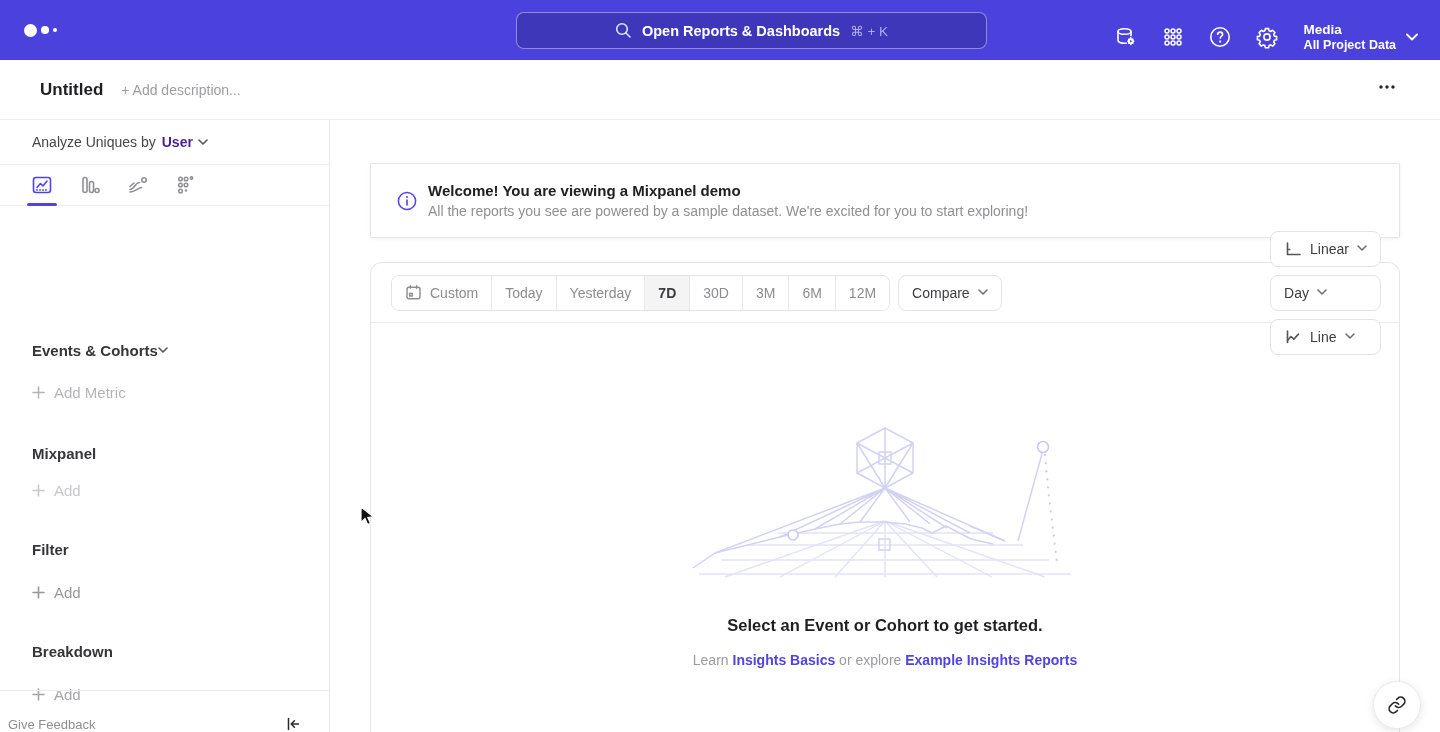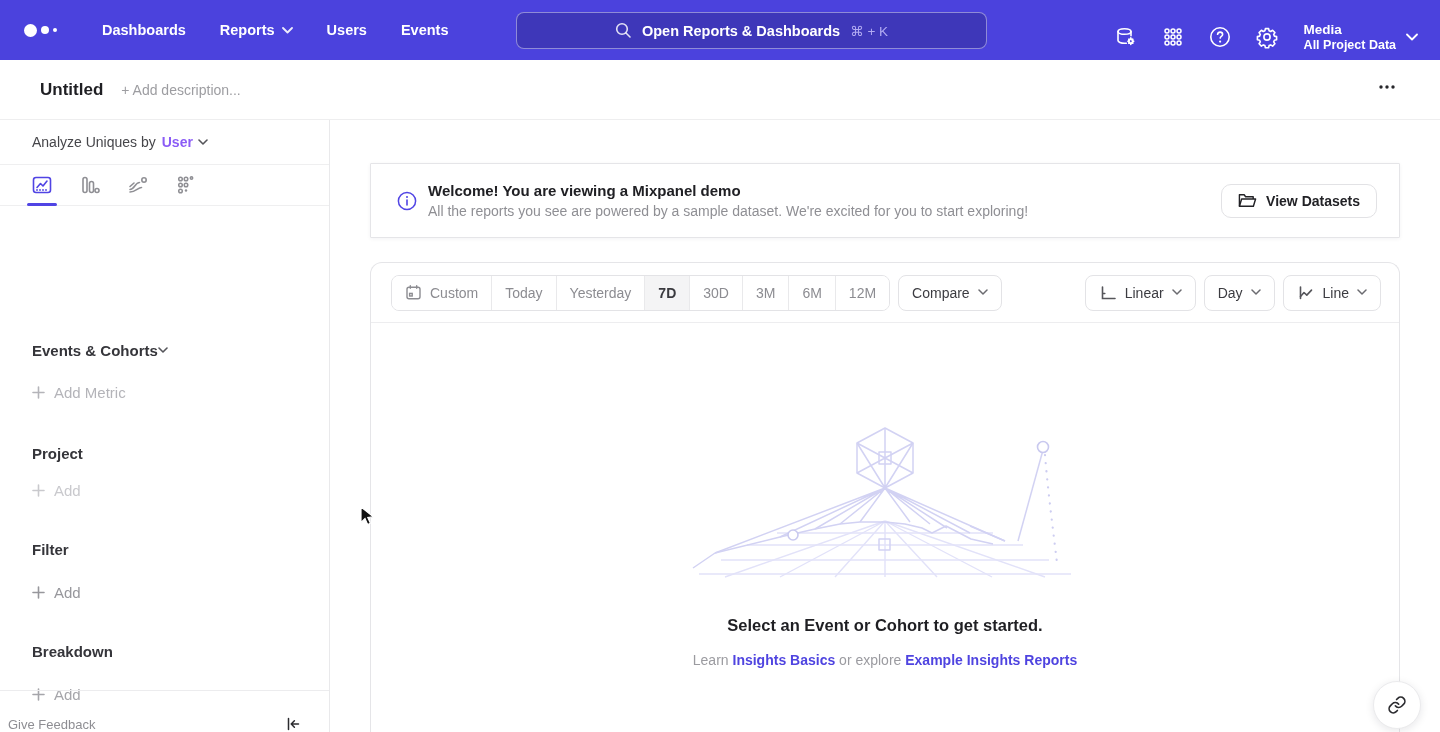--- a/index.html
+++ b/index.html
@@ -34,21 +34,21 @@
   .h-iconbtn { width:26px; height:26px; display:flex; align-items:center; justify-content:center; cursor:pointer; color:#2c2c30; }
   .save-btn { width:54px; height:32px; background:#b7aef2; border:none; border-radius:8px; color:#fff; font-size:14px; font-weight:600; margin-left:4px; cursor:pointer; font-family:inherit; }
 
   
   .content { display:flex; height:612px; }
   .sidebar { position:relative; width:330px; border-right:1px solid #e9e9eb; background:#fff; flex:none; }
   .main { position:relative; flex:1; background:#fff; }
 
   
   .analyze-row { position:absolute; top:0; left:0; right:0; height:45px; display:flex; align-items:center; padding-left:32px; border-bottom:1px solid #efeff0; font-size:14px; color:#46464a; }
-  .analyze-row .a-val { font-weight:700; color:#8b5cf6; margin-left:6px; display:flex; align-items:center; gap:5px; cursor:pointer; }
+  .analyze-row .a-val { font-weight:700; color:#4c1d95; margin-left:6px; display:flex; align-items:center; gap:5px; cursor:pointer; }
   .tabs-row { position:absolute; top:45px; left:0; right:0; height:41px; border-bottom:1px solid #efeff0; display:flex; align-items:center; gap:24px; padding-left:30px; }
   .tab { position:relative; width:24px; height:41px; display:flex; align-items:center; justify-content:center; cursor:pointer; }
   .tab.active::after { content:""; position:absolute; left:-3px; right:-3px; bottom:0; height:3px; background:#5044e4; border-radius:2px; }
   .sb-title { position:absolute; left:32px; font-size:15px; font-weight:700; color:#35353a; display:flex; align-items:center; gap:0; }
   .sb-add { position:absolute; left:32px; font-size:15px; cursor:pointer; display:flex; align-items:center; gap:9px; }
   .sb-bottom { position:absolute; left:0; right:0; bottom:0; height:42px; border-top:1px solid #ececee; display:flex; align-items:flex-end; padding:0 28px 0 8px; justify-content:space-between; }
   .feedback { font-size:13px; color:#8e8e93; cursor:pointer; }
 
   
   .banner { position:absolute; left:40px; right:40px; top:43px; height:75px; background:#fff; border:1px solid #e5e5e8; border-radius:1px; box-shadow:0 1px 4px rgba(25,25,50,0.05); display:flex; align-items:center; padding:0 22px 0 26px; }
@@ -58,58 +58,41 @@
   .view-datasets { margin-left:auto; height:34px; border:1px solid #e2e2e5; background:#fff; border-radius:10px; display:flex; align-items:center; gap:9px; padding:0 16px; font-size:14px; font-weight:600; color:#222226; cursor:pointer; font-family:inherit; }
 
   .report-card { position:absolute; left:40px; right:40px; top:142px; height:600px; border:1px solid #e5e5e8; border-bottom:none; border-radius:12px 12px 0 0; background:#fff; }
   .controls { height:60px; border-bottom:1px solid #ededef; display:flex; align-items:center; padding:0 18px 0 20px; }
   .seg { display:flex; align-items:stretch; height:36px; border:1px solid #e3e3e6; border-radius:8px; overflow:hidden; }
   .seg-item { display:flex; align-items:center; gap:8px; padding:0 13px; font-size:14px; color:#8c8c91; border-left:1px solid #e9e9eb; cursor:pointer; background:#fff; white-space:nowrap; }
   .seg-item:first-child { border-left:none; }
   .seg-item.active { background:#f4f4f5; color:#3a3a3f; font-weight:600; }
   .ctl-btn { height:36px; border:1px solid #e3e3e6; background:#fff; border-radius:8px; display:flex; align-items:center; gap:8px; padding:0 13px; font-size:14px; color:#3c3c41; font-weight:500; cursor:pointer; font-family:inherit; white-space:nowrap; }
   .compare { margin-left:8px; }
-  .right-ctls { margin-left:auto; display:flex; gap:8px; }
+  .right-ctls { margin-left:auto; display:flex; gap:8px;flex-direction:column; }
 
   .empty { position:absolute; left:0; right:0; top:60px; display:flex; flex-direction:column; align-items:center; }
   .illus { margin-top:102px; }
   .empty-title { margin-top:36px; font-size:16.5px; font-weight:700; color:#1f1f23; }
   .empty-links { margin-top:17px; font-size:14px; color:#9b9ba0; }
   .empty-links .lnk { color:#4f44e0; font-weight:600; cursor:pointer; }
   .float-link { position:absolute; left:1043px; top:561px; width:48px; height:48px; border-radius:50%; background:#fff; border:1px solid #ebebed; box-shadow:0 2px 8px rgba(20,20,40,0.10); display:flex; align-items:center; justify-content:center; cursor:pointer; }
 
   .cursor { position:absolute; left:360px; top:506px; z-index:50; pointer-events:none; }
 </style>
 </head>
 <body>
 
 <div class="page">
 
   <div class="topnav">
     <div class="logo">
       <span class="c1"></span>
         <span class="c2"></span>
         <span class="c3"></span>
-    </div>
-    <div class="nav-items">
-      <span class="nav-item">
-          <span>Dashboards</span>
-        </span>
-      <span class="nav-item">
-          <span>Reports</span>
-        <svg width="11" height="7" viewBox="0 0 11 7">
-            <path d="M1 1l4.5 4.5L10 1" fill="none" stroke="#fff" stroke-width="1.8" stroke-linecap="round" stroke-linejoin="round"></path>
-          </svg>
-      </span>
-      <span class="nav-item">
-          <span>Users</span>
-        </span>
-      <span class="nav-item">
-          <span>Events</span>
-        </span>
     </div>
     <div class="search">
       <svg width="17" height="17" viewBox="0 0 17 17">
           <circle cx="7" cy="7" r="5.3" fill="none" stroke="rgba(255,255,255,0.85)" stroke-width="1.6"></circle>
           <path d="M11 11l4 4" stroke="rgba(255,255,255,0.85)" stroke-width="1.6" stroke-linecap="round"></path>
         </svg>
       <span class="s-label">Open Reports &amp; Dashboards</span>
       <span class="s-kbd">⌘ + K</span>
     </div>
     <div class="nav-right">
@@ -238,21 +221,21 @@
           </svg>
       </div>
       <div class="sb-add" style="top:264px; color:#b4b4b9;">
         <svg width="13" height="13" viewBox="0 0 13 13">
             <path d="M6.5 1v11M1 6.5h11" stroke="#b4b4b9" stroke-width="1.6" stroke-linecap="round"></path>
           </svg>
         <span>Add Metric</span>
       </div>
 
       <div class="sb-title" style="top:325px;">
-          <span>Project</span>
+          <span>Mixpanel</span>
         </div>
       <div class="sb-add" style="top:362px; color:#c9c9cd;">
         <svg width="13" height="13" viewBox="0 0 13 13">
             <path d="M6.5 1v11M1 6.5h11" stroke="#c9c9cd" stroke-width="1.6" stroke-linecap="round"></path>
           </svg>
         <span>Add</span>
       </div>
 
       <div class="sb-title" style="top:421px;">
           <span>Filter</span>
@@ -289,27 +272,20 @@
       <div class="banner">
         <svg width="20" height="20" viewBox="0 0 20 20" fill="none">
             <circle cx="10" cy="10" r="8.6" stroke="#5044e4" stroke-width="1.5"></circle>
             <path d="M10 9v5" stroke="#5044e4" stroke-width="1.6" stroke-linecap="round"></path>
             <circle cx="10" cy="5.9" r="1" fill="#5044e4"></circle>
           </svg>
         <div class="banner-text">
           <div class="banner-title">Welcome! You are viewing a Mixpanel demo</div>
           <div class="banner-sub">All the reports you see are powered by a sample dataset. We're excited for you to start exploring!</div>
         </div>
-        <button class="view-datasets">
-          <svg width="19" height="17" viewBox="0 0 20 17" fill="none" stroke="#222226" stroke-width="1.5" stroke-linejoin="round">
-              <path d="M1.5 14.5v-12h5l1.5 2h8v2.5"></path>
-              <path d="M3.8 7h14.7l-2.3 7.5H1.5z"></path>
-            </svg>
-          <span>View Datasets</span>
-        </button>
       </div>
 
       <div class="report-card">
         <div class="controls">
           <div class="seg">
             <span class="seg-item">
               <svg width="17" height="17" viewBox="0 0 17 17" fill="none" stroke="#8c8c91" stroke-width="1.4" stroke-linecap="round">
                   <rect x="2" y="3.2" width="13" height="11.5" rx="2"></rect>
                   <path d="M5.3 1.8v2.4M11.7 1.8v2.4"></path>
                   <rect x="4.6" y="9.4" width="2.6" height="2.6"></rect>

